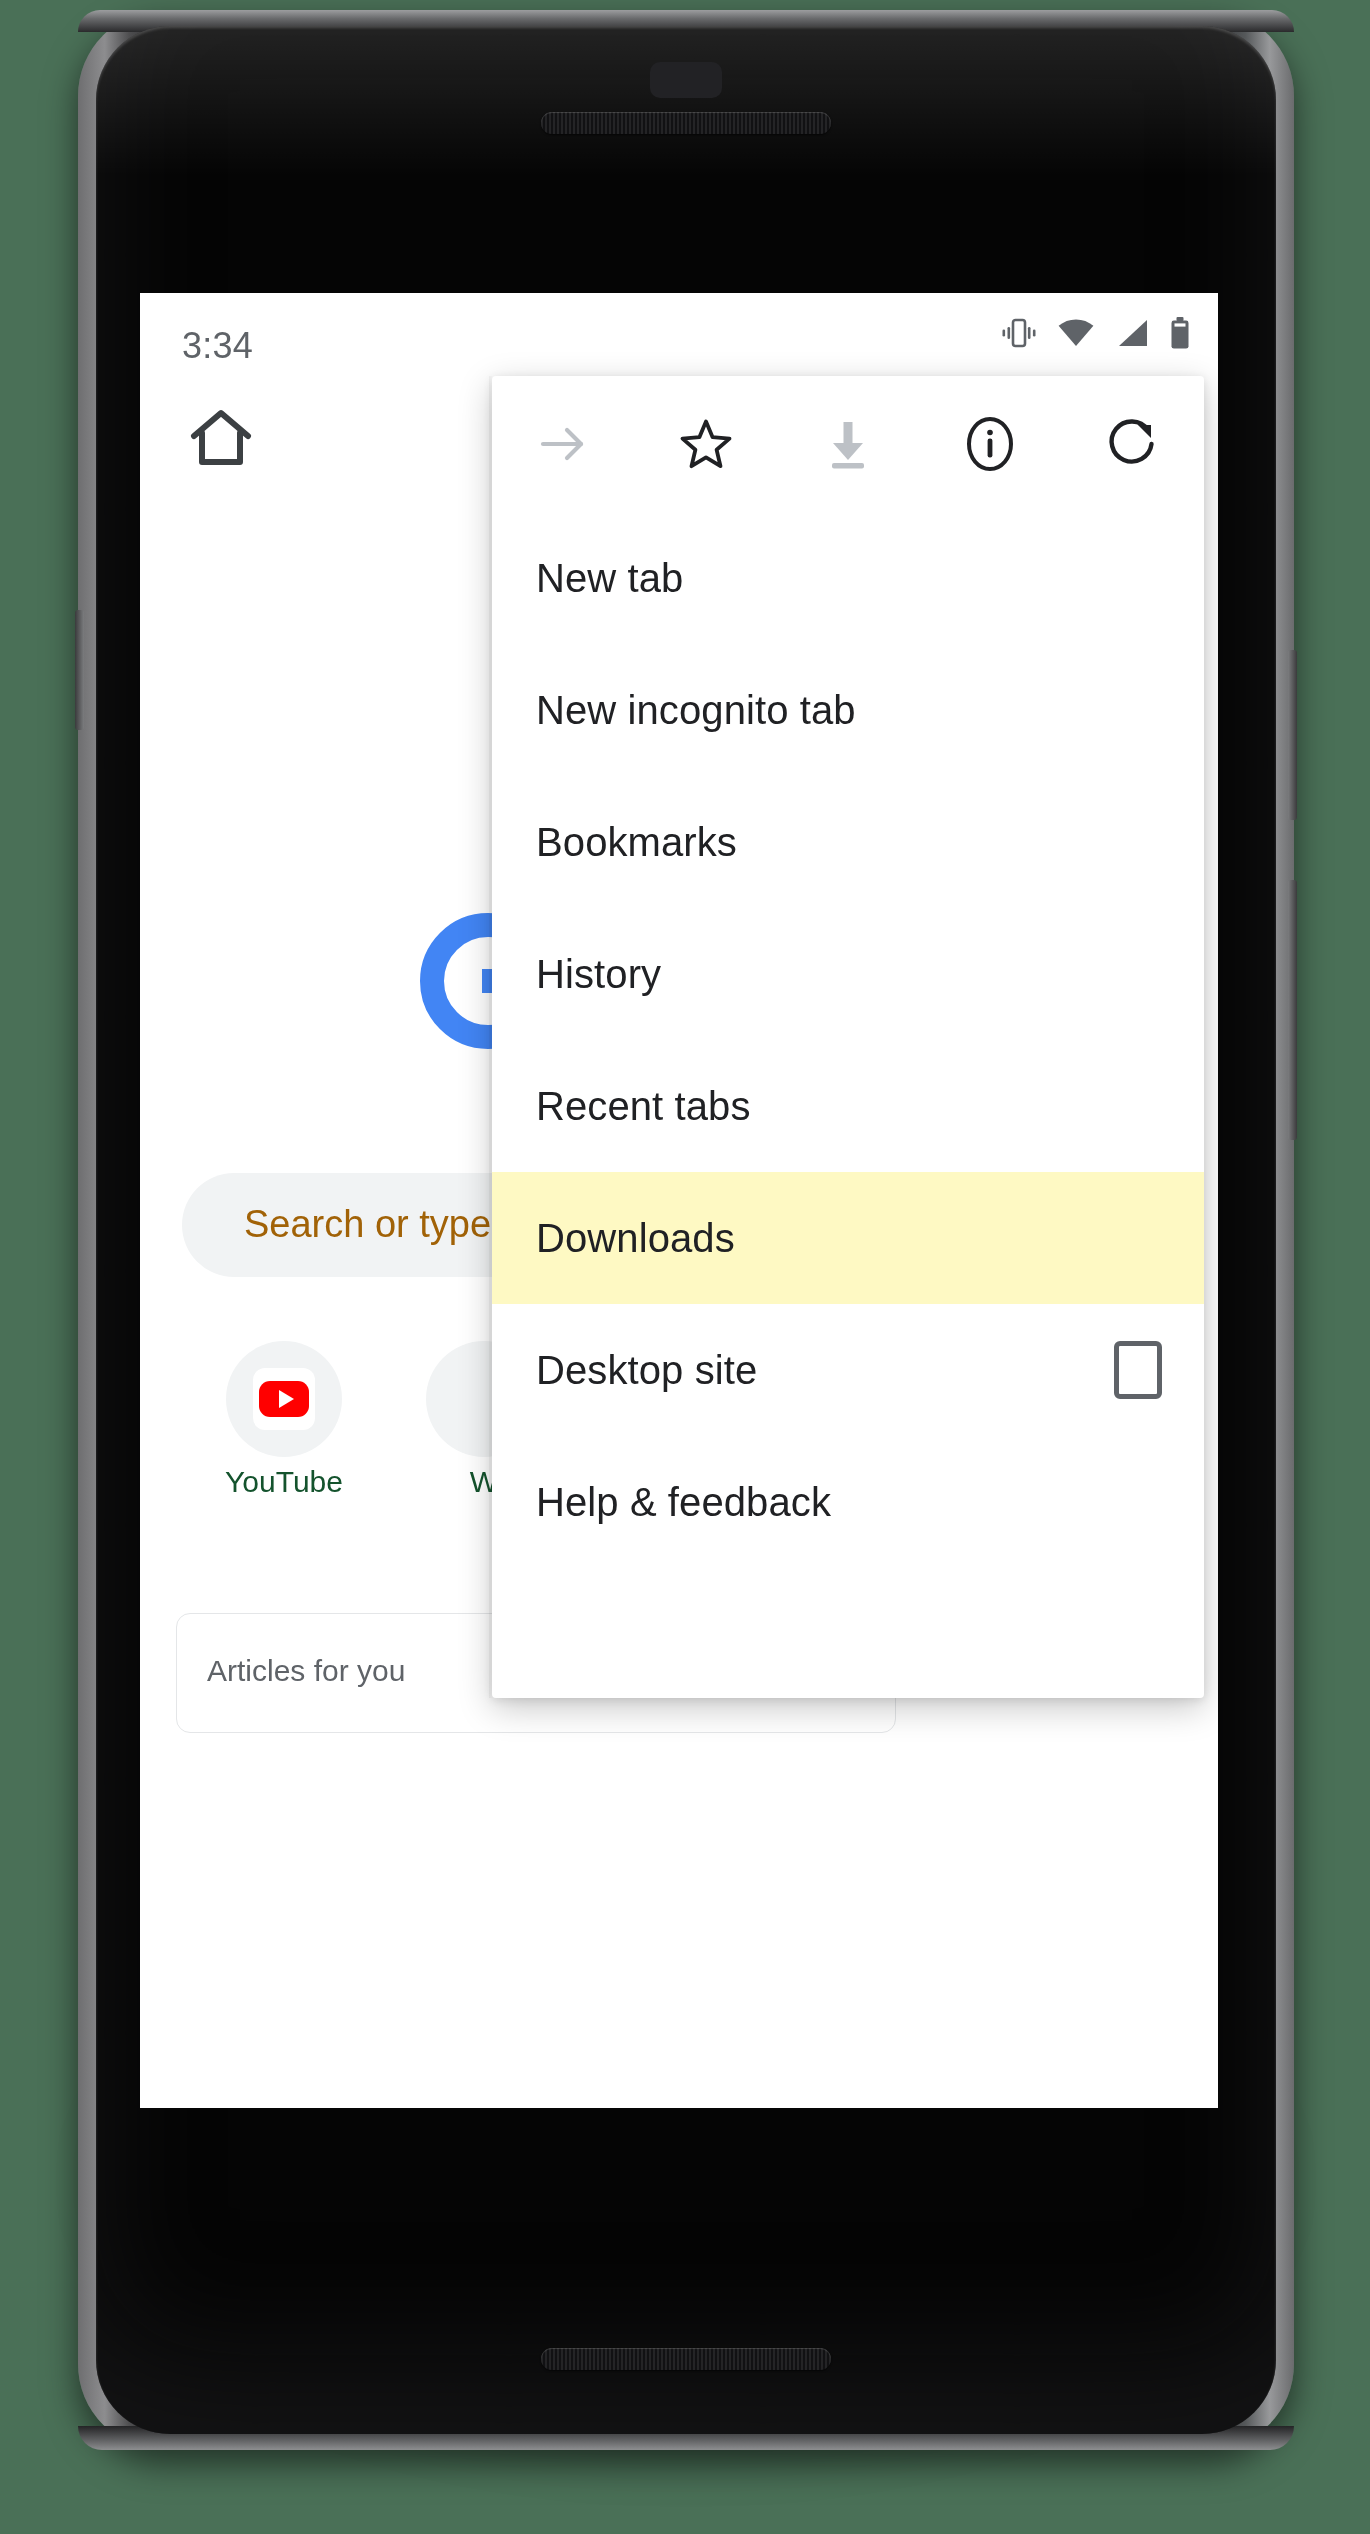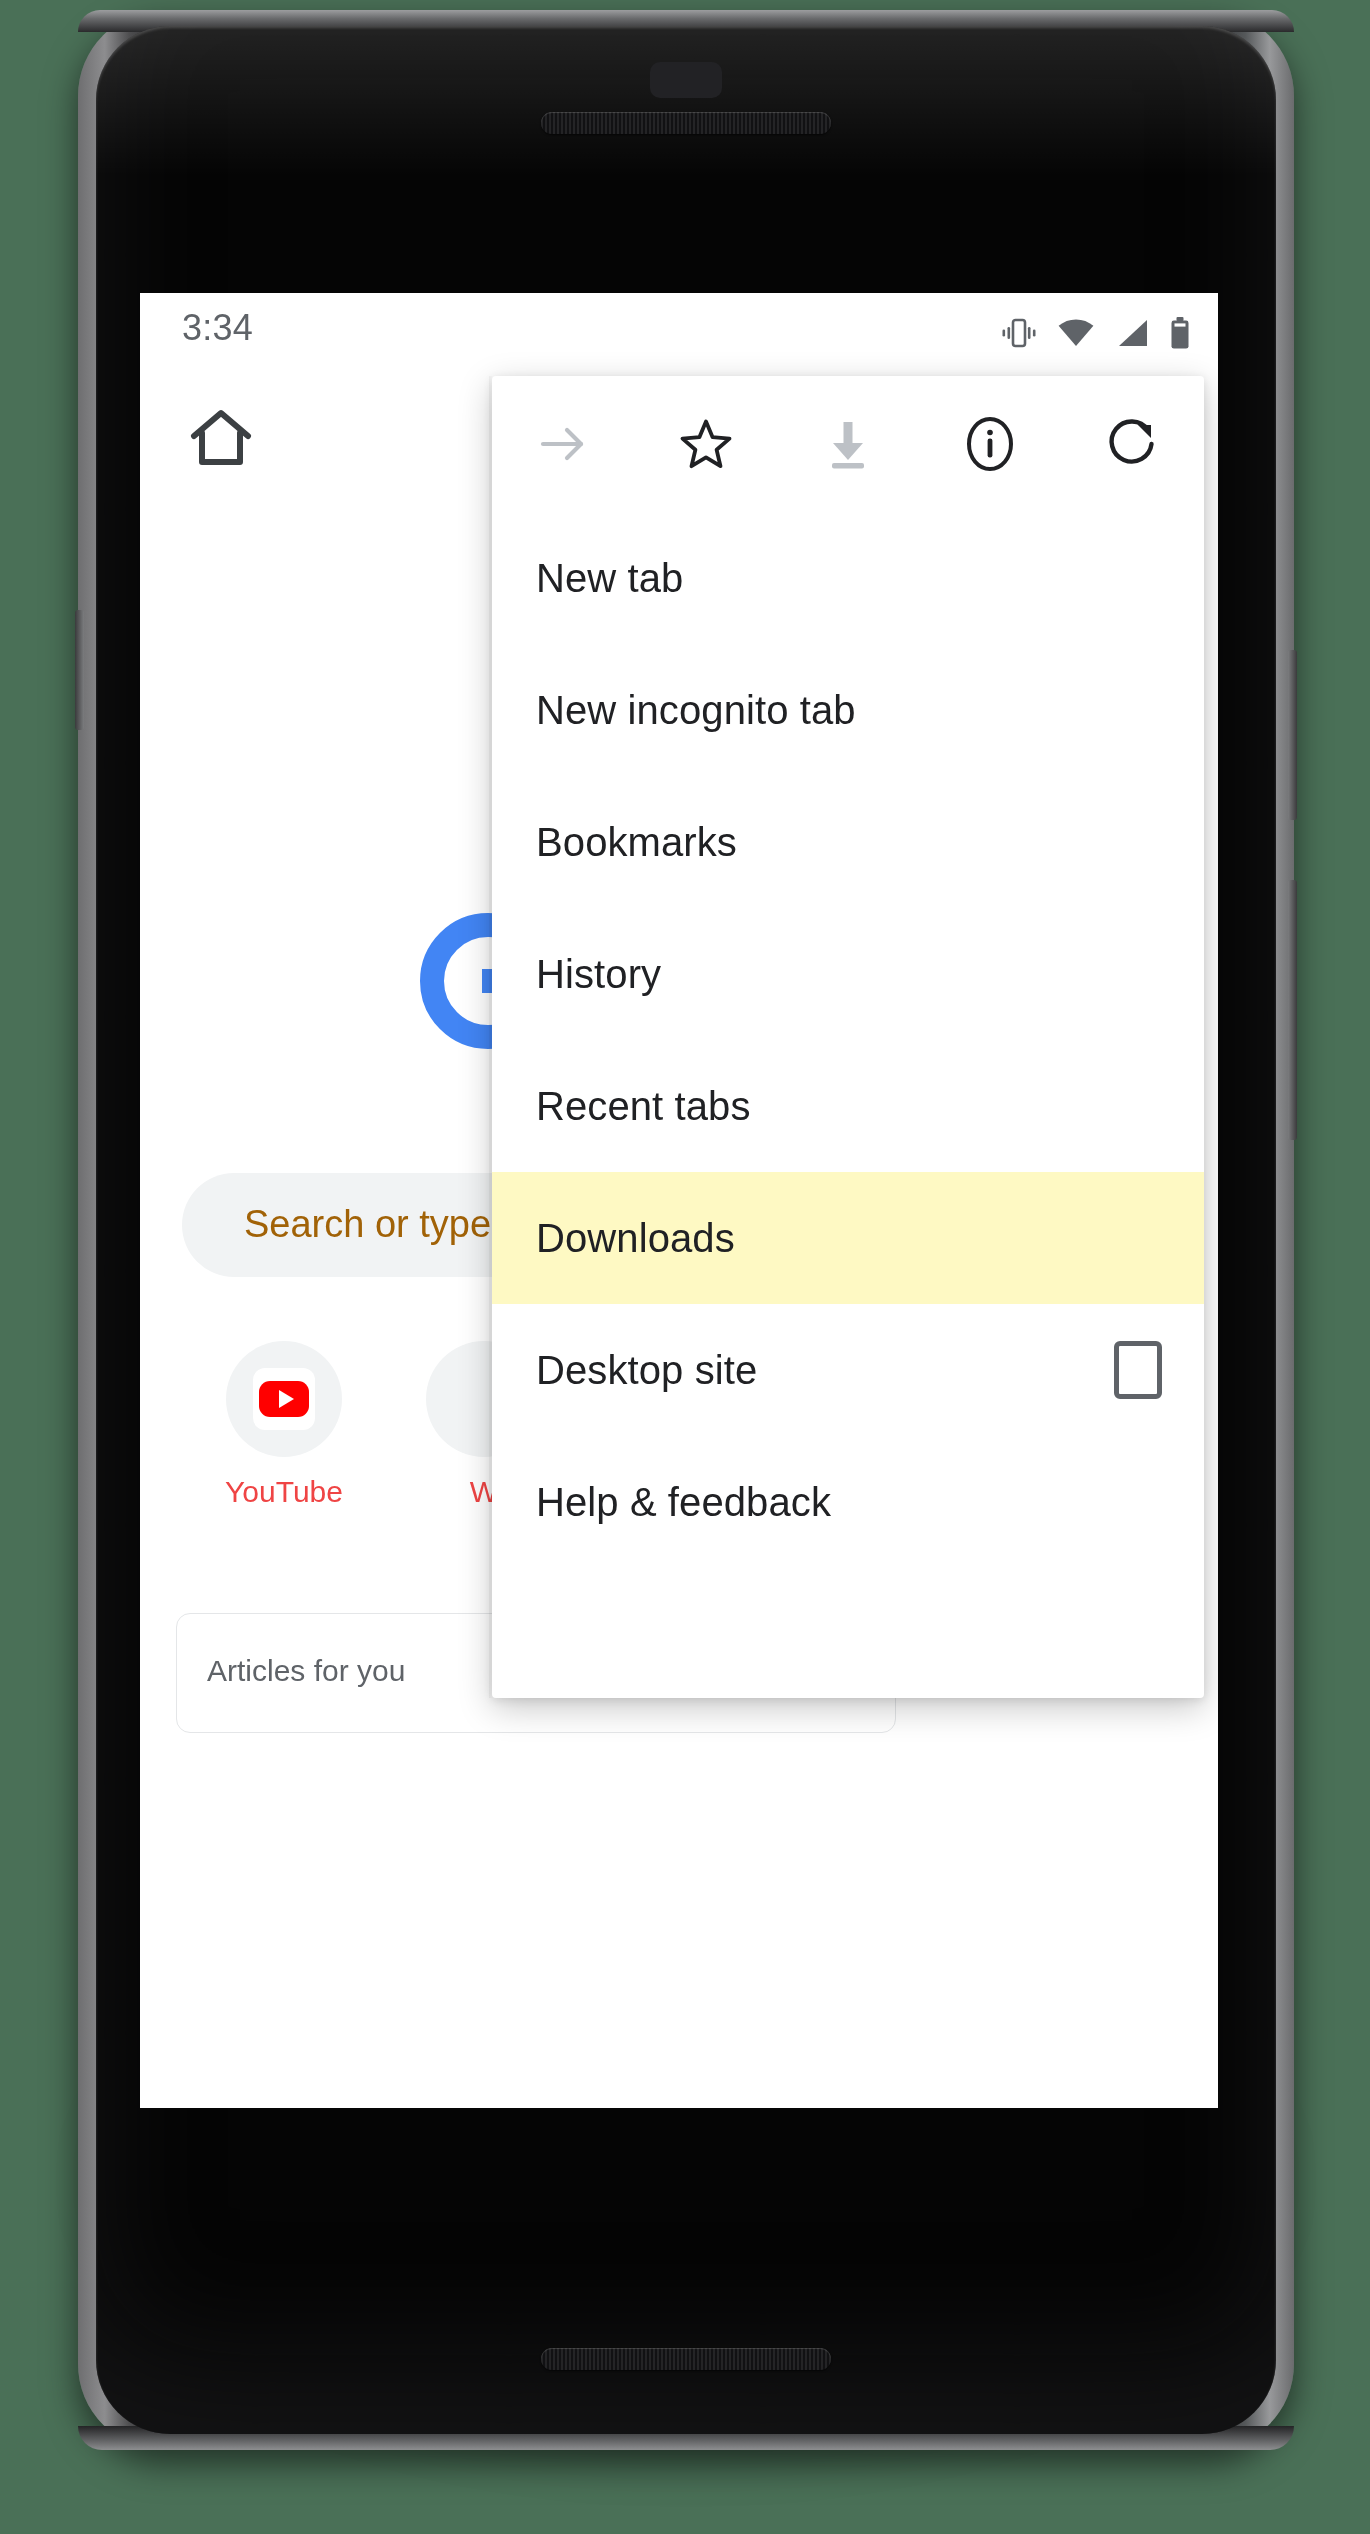--- a/index.html
+++ b/index.html
@@ -73,21 +73,21 @@
 
   
   .screen{
     position:absolute; left:140px; top:293px; width:1078px; height:1815px;
     background:#ffffff; overflow:hidden;
   }
 
   
   .statusbar{ position:absolute; left:0; top:0; width:100%; height:80px; }
   .clock{
-    position:absolute; left:42px; top:14px; font-size:36px; color:#5f6368;
+    position:absolute; left:42px; top:32px; font-size:36px; color:#5f6368;
     letter-spacing:.2px;
     text-align:center;
   }
   .status-icons{ position:absolute; right:28px; top:24px; display:flex; align-items:center; gap:22px; }
   .status-icons svg{ display:block; }
 
   
   .home-btn{ position:absolute; left:43px; top:107px; width:76px; height:76px; }
   .home-btn svg{ display:block; }
 
@@ -111,21 +111,21 @@
   .tile-2{ left:244px; }
   .tile-icon-wrap{
     width:116px; height:116px; border-radius:50%; background:#f1f3f4;
     margin:0 auto; display:flex; align-items:center; justify-content:center;
   }
   .yt-badge{
     width:62px; height:62px; background:#fff; border-radius:12px;
     display:flex; align-items:center; justify-content:center;
   }
   .yt-badge svg{ display:block; }
-  .tile-label{ margin-top:18px; font-size:30px; color:#ef4444; }
+  .tile-label{ margin-top:8px; font-size:30px; color:#14532d; }
 
   .articles-card{
     position:absolute; left:36px; top:1320px; width:720px; height:120px;
     border:1px solid #e4e6e8; border-radius:14px; background:#fff;
   }
   .articles-label{
     position:absolute; left:30px; top:40px; font-size:30px; color:#5f6368;
   }
 
   

